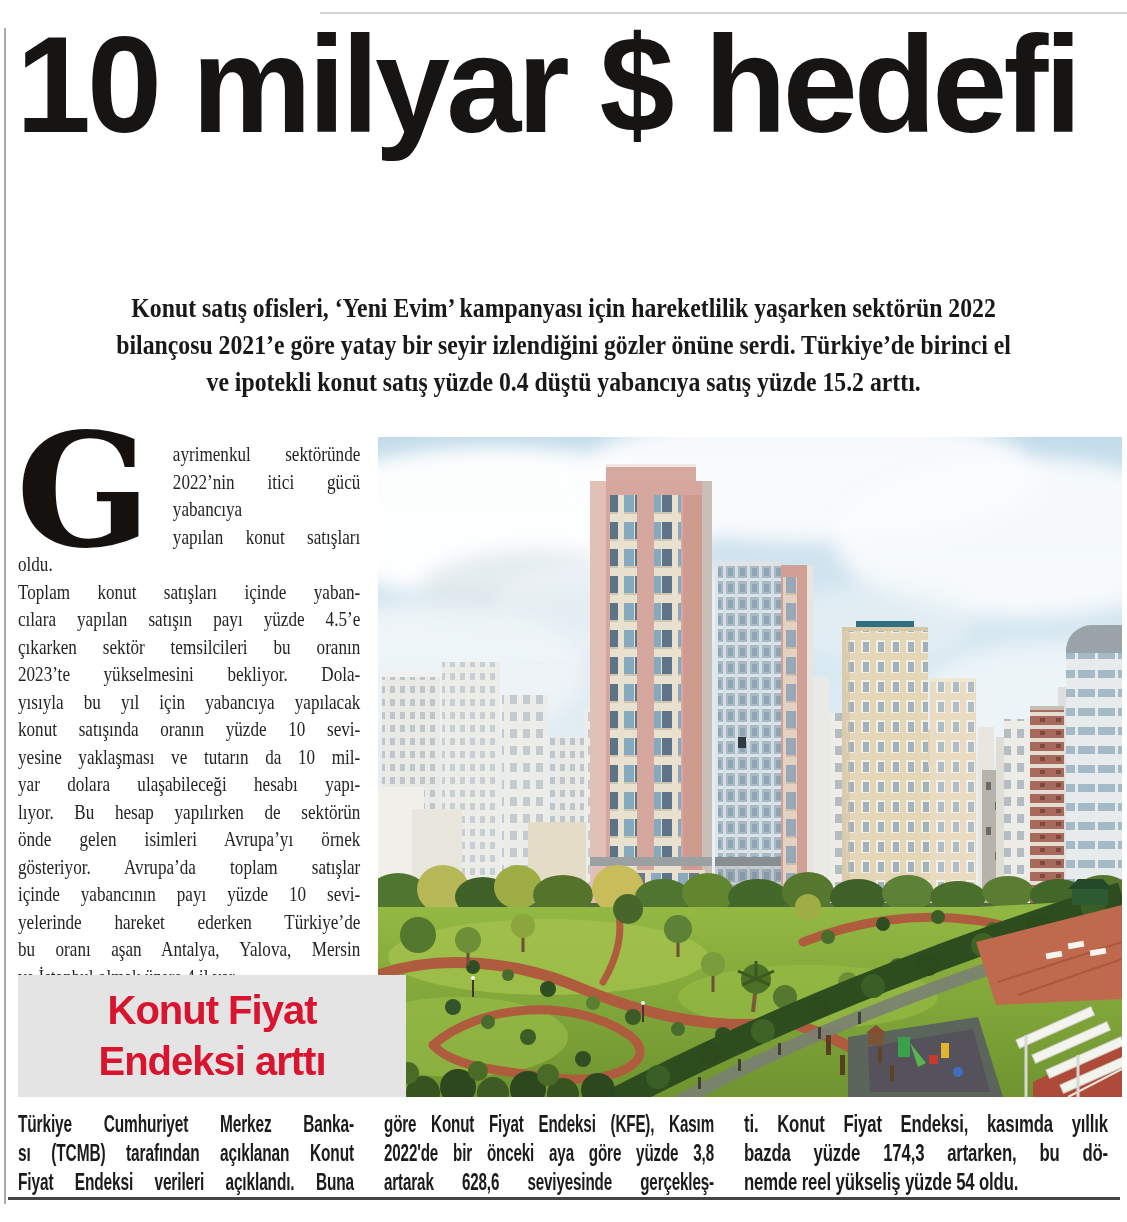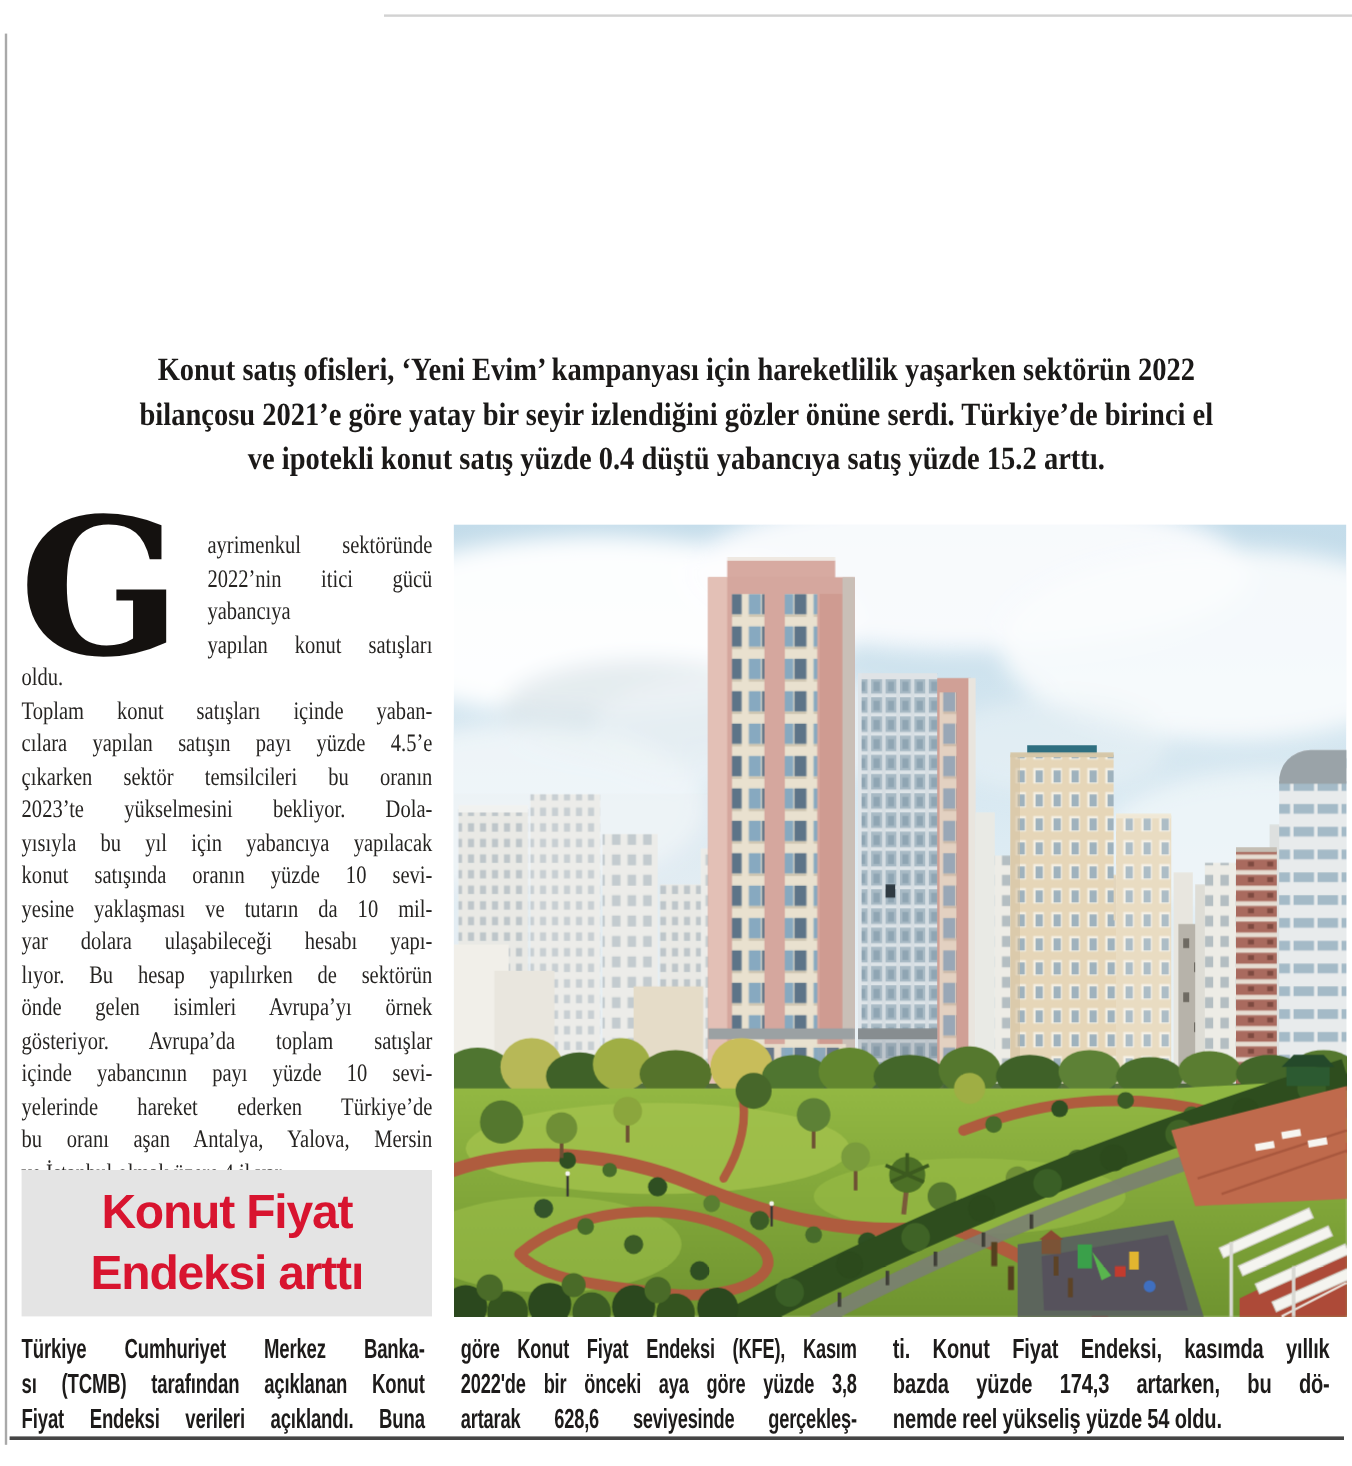--- a/index.html
+++ b/index.html
@@ -25,21 +25,21 @@
   #body-col{position:absolute;left:18px;top:441px;width:420px;transform:scaleX(.815);
             transform-origin:left top;font-size:21px;line-height:27.5px;color:#262422;}
   .justlines{white-space:pre-line;text-align:justify;text-align-last:justify;}
   .lastline{text-align:left;white-space:pre-line;}
   #dropcap-spacer{float:left;width:190px;height:83px;}
   #drop-cap{position:absolute;left:16px;top:412px;font-family:"DejaVu Serif",serif;
             font-weight:700;font-size:158px;line-height:1;color:#14110f;}
   #byline{margin-top:1px;text-align:right;font-weight:700;font-size:24px;letter-spacing:-.5px;}
 
   
-  #highlight-box{position:absolute;left:18px;top:975px;width:342px;height:122px;background:#e4e4e4;}
+  #highlight-box{position:absolute;left:18px;top:975px;width:388px;height:122px;background:#e4e4e4;}
   #highlight-title{padding-top:10px;text-align:center;white-space:pre-line;
                    font-family:"Liberation Sans",sans-serif;font-weight:700;
                    font-size:40px;line-height:51px;letter-spacing:-1px;color:#d8142f;}
 
   
   .bcol{position:absolute;top:1110px;font-family:"Liberation Sans",sans-serif;font-weight:700;
         font-size:23px;line-height:29px;letter-spacing:-.2px;color:#1d1b1a;
         transform-origin:left top;width:500px;}
   #bcol1{left:18px;transform:scaleX(.672);}
   #bcol2{left:384px;transform:scaleX(.66);}
@@ -51,20 +51,21 @@
 </style>
 </head>
 <body>
 
 <div id="page">
 
   <div class="hairline-left"></div>
   <div class="hairline-top"></div>
 
   <div id="headline">
+    <div class="hrow"><span class="hline fitline" style="transform: scaleX(0.977675);">10 milyar $ hedefi</span></div>
   </div>
 
   <div id="standfirst">Konut satış ofisleri, ‘Yeni Evim’ kampanyası için hareketlilik yaşarken sektörün 2022
 bilançosu 2021’e göre yatay bir seyir izlendiğini gözler önüne serdi. Türkiye’de birinci el
 ve ipotekli konut satış yüzde 0.4 düştü yabancıya satış yüzde 15.2 arttı.</div>
 
   <div id="photo" role="img" aria-label="Yüksek konut kuleleri ve peyzajlı park alanı">
     <svg viewBox="0 0 744 660" preserveAspectRatio="none">
       <defs>
         <linearGradient id="sky" x1="0" y1="0" x2="0" y2="1">

